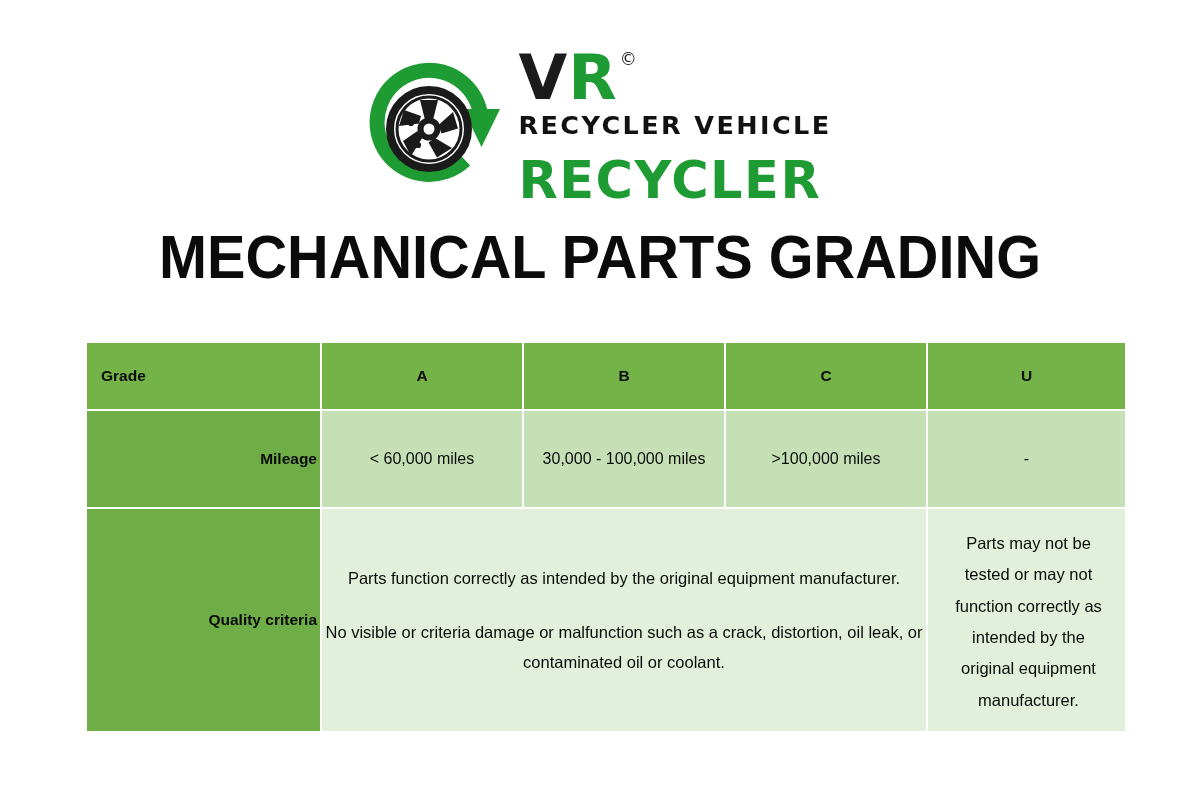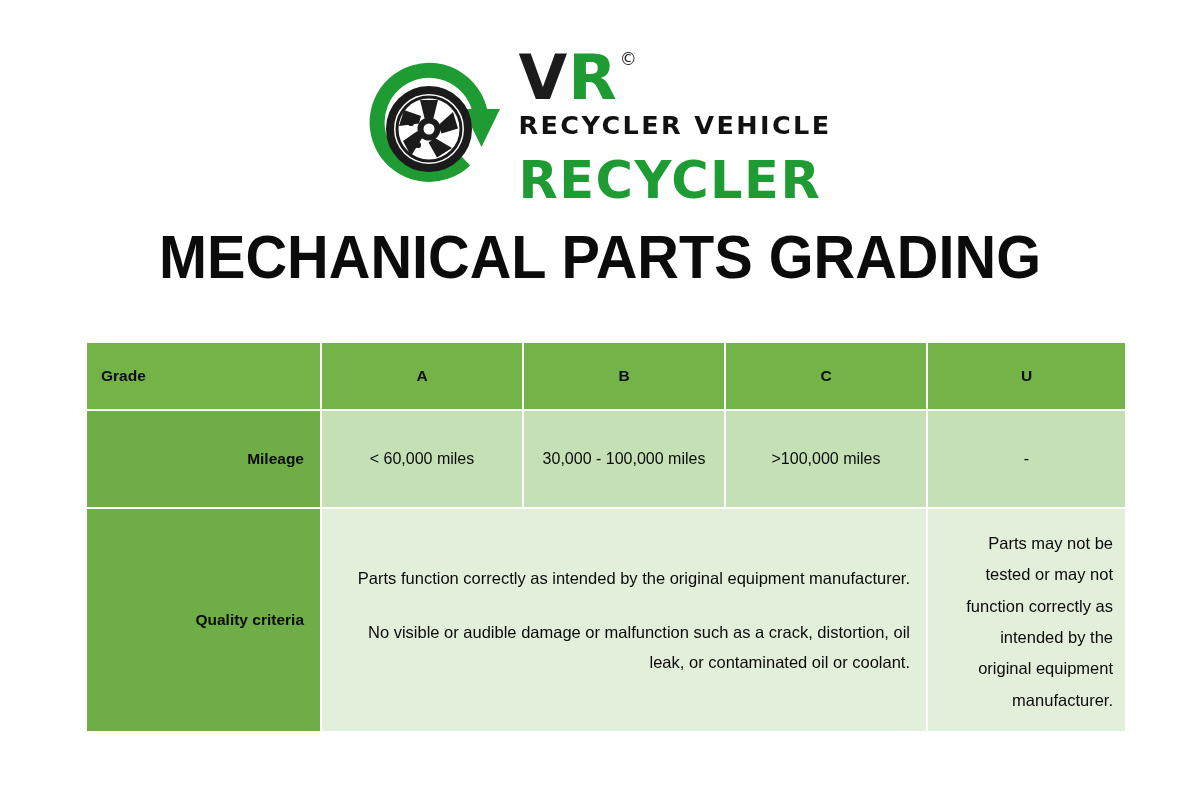--- a/index.html
+++ b/index.html
@@ -103,21 +103,21 @@
     position: absolute;
     left: 85px;
     top: 341px;
     width: 1030px;
     border-collapse: separate;
     border-spacing: 2px;
     table-layout: fixed;
   }
   .grading-table td {
     vertical-align: middle;
-    padding: 16px;
+    padding: 3px;
   }
   .col-label  { width: 233px; }
   .col-a      { width: 200px; }
   .col-b      { width: 200px; }
   .col-c      { width: 200px; }
   .col-u      { width: 197px; }
 
   .hdr-cell {
     background: #74B348;
     height: 66px;
@@ -156,21 +156,21 @@
 
   .qual-cell {
     background: #E2EFDA;
     height: 222px;
     vertical-align: top;
     font-size: 16.5px;
     font-family: "Liberation Sans Narrow", "Liberation Sans", sans-serif;
     color: #0b0b0b;
     line-height: 1.82;
     padding: 25px 14px 14px 14px;
-    text-align: right;
+    text-align: center;
   }
   .qual-cell p + p { margin-top: 24px; }
   .qual-cell.u-col {
     padding: 18px 12px 14px 16px;
     line-height: 1.9;
   }
 </style>
 </head>
 <body>
 
@@ -242,21 +242,21 @@
         <td class="mile-cell">&lt; 60,000 miles</td>
         <td class="mile-cell">30,000 - 100,000 miles</td>
         <td class="mile-cell">&gt;100,000 miles</td>
         <td class="mile-cell">-</td>
       </tr>
 
       <tr>
         <td class="label-cell">Quality criteria</td>
         <td class="qual-cell" colspan="3">
           <p>Parts function correctly as intended by the original equipment manufacturer.</p>
-          <p>No visible or audible damage or malfunction such as a crack, distortion, oil leak, or contaminated oil or coolant.</p>
+          <p>No visible or criteria damage or malfunction such as a crack, distortion, oil leak, or contaminated oil or coolant.</p>
         </td>
         <td class="qual-cell u-col">
           <p>Parts may not be tested or may not function correctly as intended by the original equipment manufacturer.</p>
         </td>
       </tr>
     </tbody>
   </table>
 
 </div>
 

